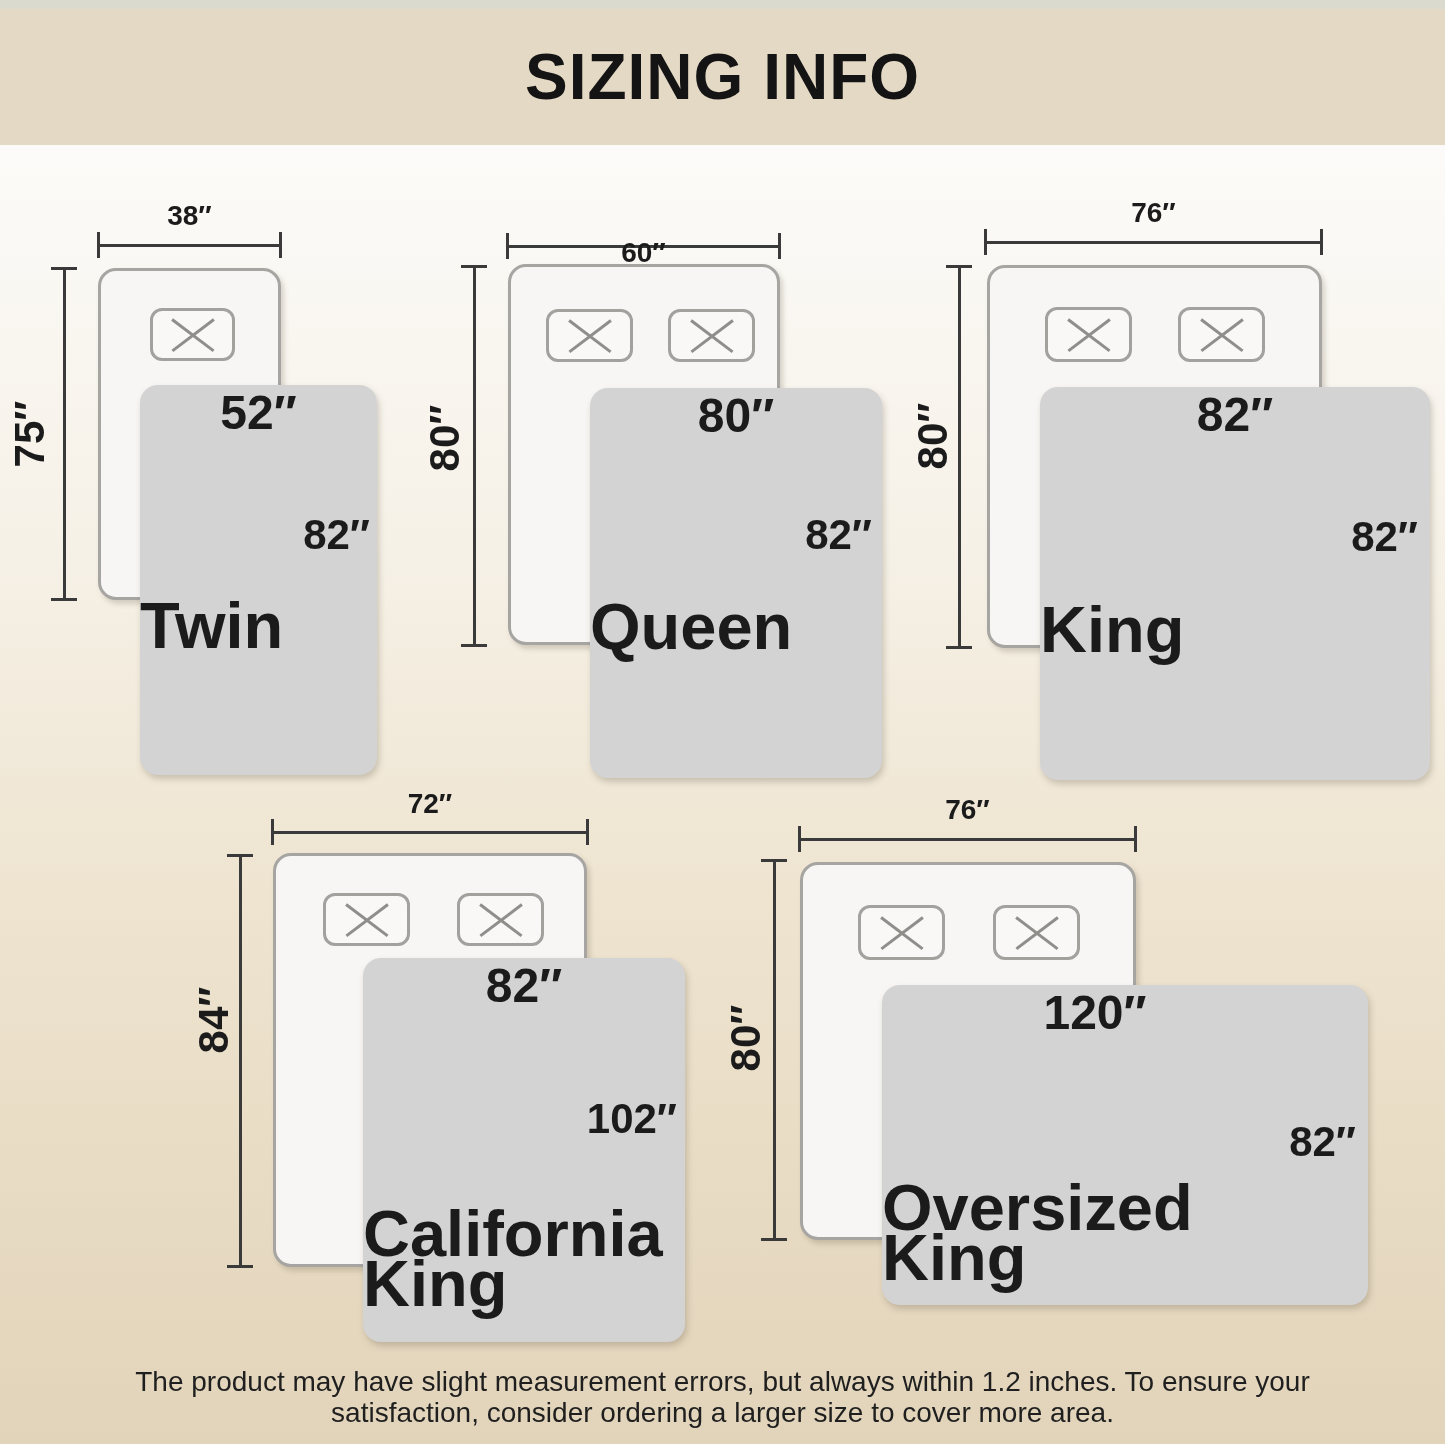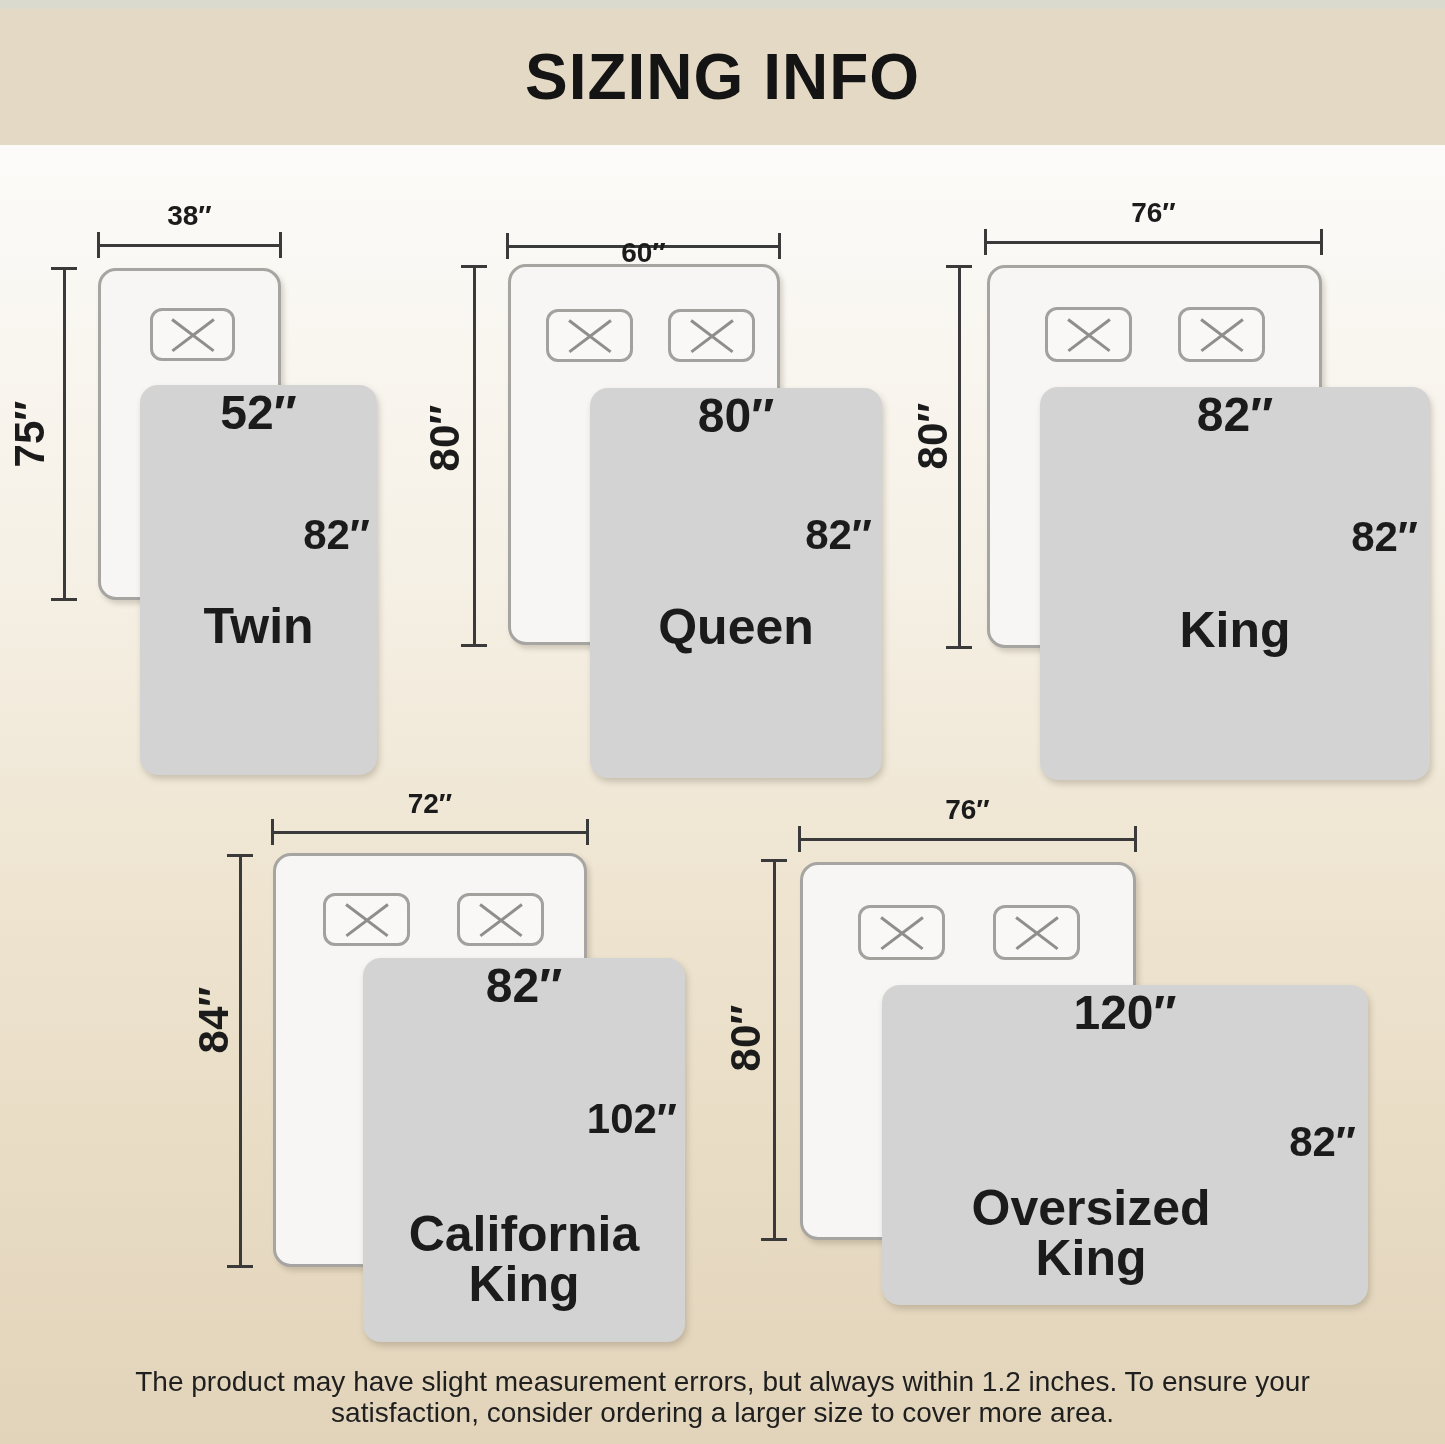--- a/index.html
+++ b/index.html
@@ -39,21 +39,21 @@
   .pillow-x{position:absolute;left:0;top:0;right:0;bottom:0;}
   .pillow-x::before,.pillow-x::after{content:"";position:absolute;left:50%;top:50%;width:52px;height:2.5px;background:#8f8e8b;}
   .pillow-x::before{transform:translate(-50%,-50%) rotate(37deg);}
   .pillow-x::after{transform:translate(-50%,-50%) rotate(-37deg);}
 
   
   .blanket{position:absolute;background:#d3d3d4;border-radius:18px;
            box-shadow:2px 4px 6px rgba(110,100,80,.3);}
   .blanket-topdim{position:absolute;font-size:48px;font-weight:bold;text-align:center;line-height:48px;color:#1b1b1b;}
   .blanket-sidedim{position:absolute;font-size:42px;font-weight:bold;text-align:right;line-height:48px;color:#1b1b1b;}
-  .blanket-name{position:absolute;font-size:50px;font-weight:bold;text-align:center;line-height:50px;color:#1b1b1b;}
+  .blanket-name{position:absolute;font-size:65px;font-weight:bold;text-align:left;line-height:50px;color:#1b1b1b;}
 
   .footer-note{position:absolute;left:0;top:1366px;width:1445px;text-align:center;
                font-size:28px;line-height:31px;color:#1f1f1f;}
 
   .size-group{display:contents;}
 
   
   #t-dimh{left:98px;top:244px;width:183px;}
   #t-dimh-label{left:78px;top:192px;width:223px;}
   #t-dimv{left:63px;top:268px;height:332px;}
@@ -106,21 +106,21 @@
 
   
   #o-dimh{left:799px;top:838px;width:337px;}
   #o-dimh-label{left:799px;top:786px;width:337px;}
   #o-dimv{left:773px;top:860px;height:380px;}
   #o-dimv-label{left:701px;top:1016px;}
   #o-bed{left:800px;top:862px;width:336px;height:378px;}
   #o-p1{left:858px;top:905px;width:87px;height:55px;}
   #o-p2{left:993px;top:905px;width:87px;height:55px;}
   #o-blanket{left:882px;top:985px;width:486px;height:320px;}
-  #o-topdim{left:860px;top:989px;width:530px;}
+  #o-topdim{left:830px;top:989px;width:530px;}
   #o-sidedim{left:882px;top:1118px;width:474px;}
   #o-name{left:882px;top:1183px;width:418px;}
 </style>
 </head>
 <body>
 
 <div class="page">
 
   <div class="top-strip"></div>
   <div class="header-band">

